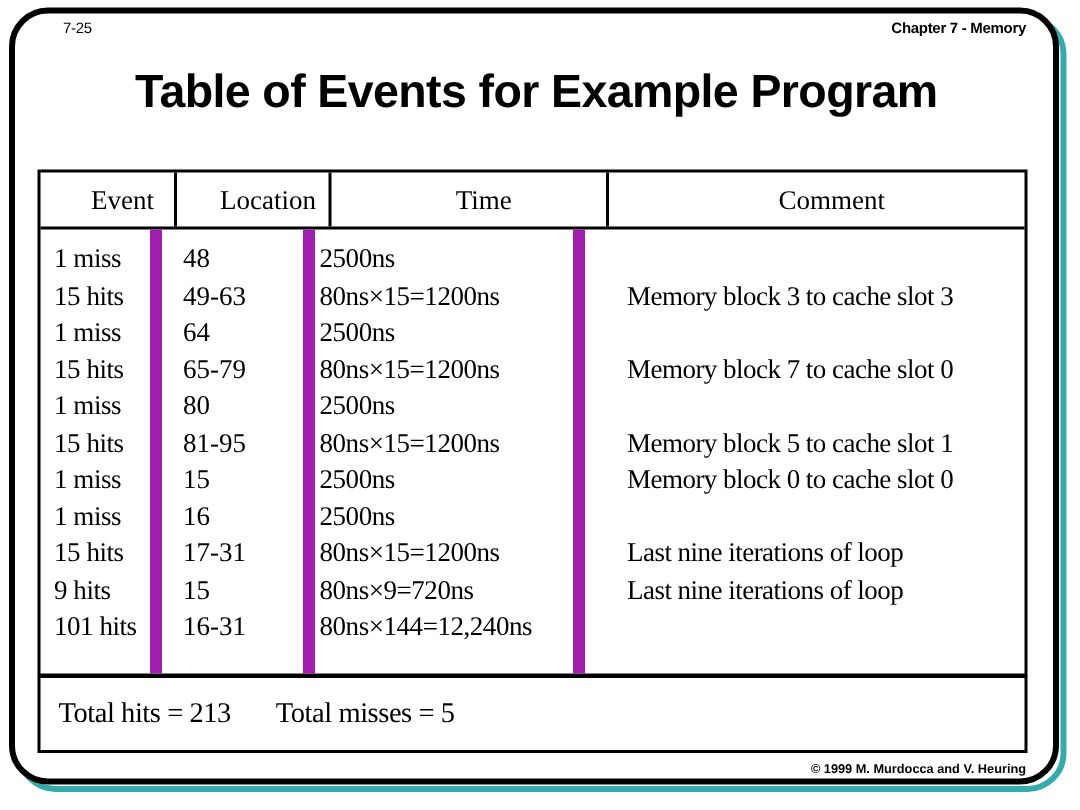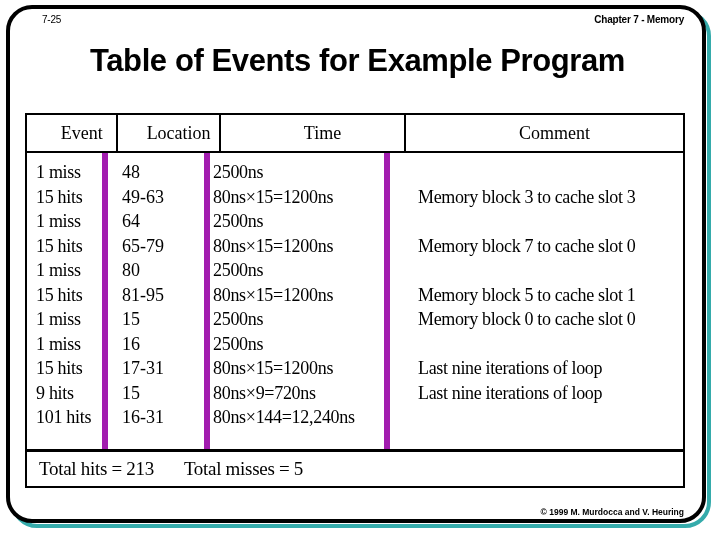--- a/index.html
+++ b/index.html
@@ -125,21 +125,21 @@
     border-right: 2px solid #000000;
   }
   .tbl-head .c-comment { border-right: none; }
 
   
   .bcol {
     position: absolute;
     top: 0;
     height: 296px;
     box-sizing: border-box;
-    border-right: 6px solid #a21caf;
+    border-right: 8px solid #a21caf;
     padding-top: 7px;
   }
   .bcol.b-event    { left: 0px;   width: 81px;  padding-left: 9px; }
   .bcol.b-location { left: 81px;  width: 102px;  padding-left: 14px; }
   .bcol.b-time     { left: 175px; width: 188px; padding-left: 11px; }
   .bcol.b-comment  { left: 363px; width: 295px; padding-left: 28px; border-right: none; }
 
   .cell {
     height: 24.5px;
     line-height: 24.5px;
@@ -152,21 +152,21 @@
   .b-time  .cell { letter-spacing: -0.3px; }
   .b-comment .cell { letter-spacing: -0.35px; }
   .cell.blank { color: transparent; }
 
   
   .totals-bar {
     position: absolute;
     left: 25px;
     top: 450px;
     width: 660px;
-    height: 38px;
+    height: 52px;
     border: 2px solid #000000;
     box-sizing: border-box;
     background: #ffffff;
     display: flex;
     align-items: center;
     font-family: "Liberation Serif", serif;
     font-size: 19px;
     color: #000000;
   }
   .totals-hits   { margin-left: 12px; letter-spacing: -0.3px; }

